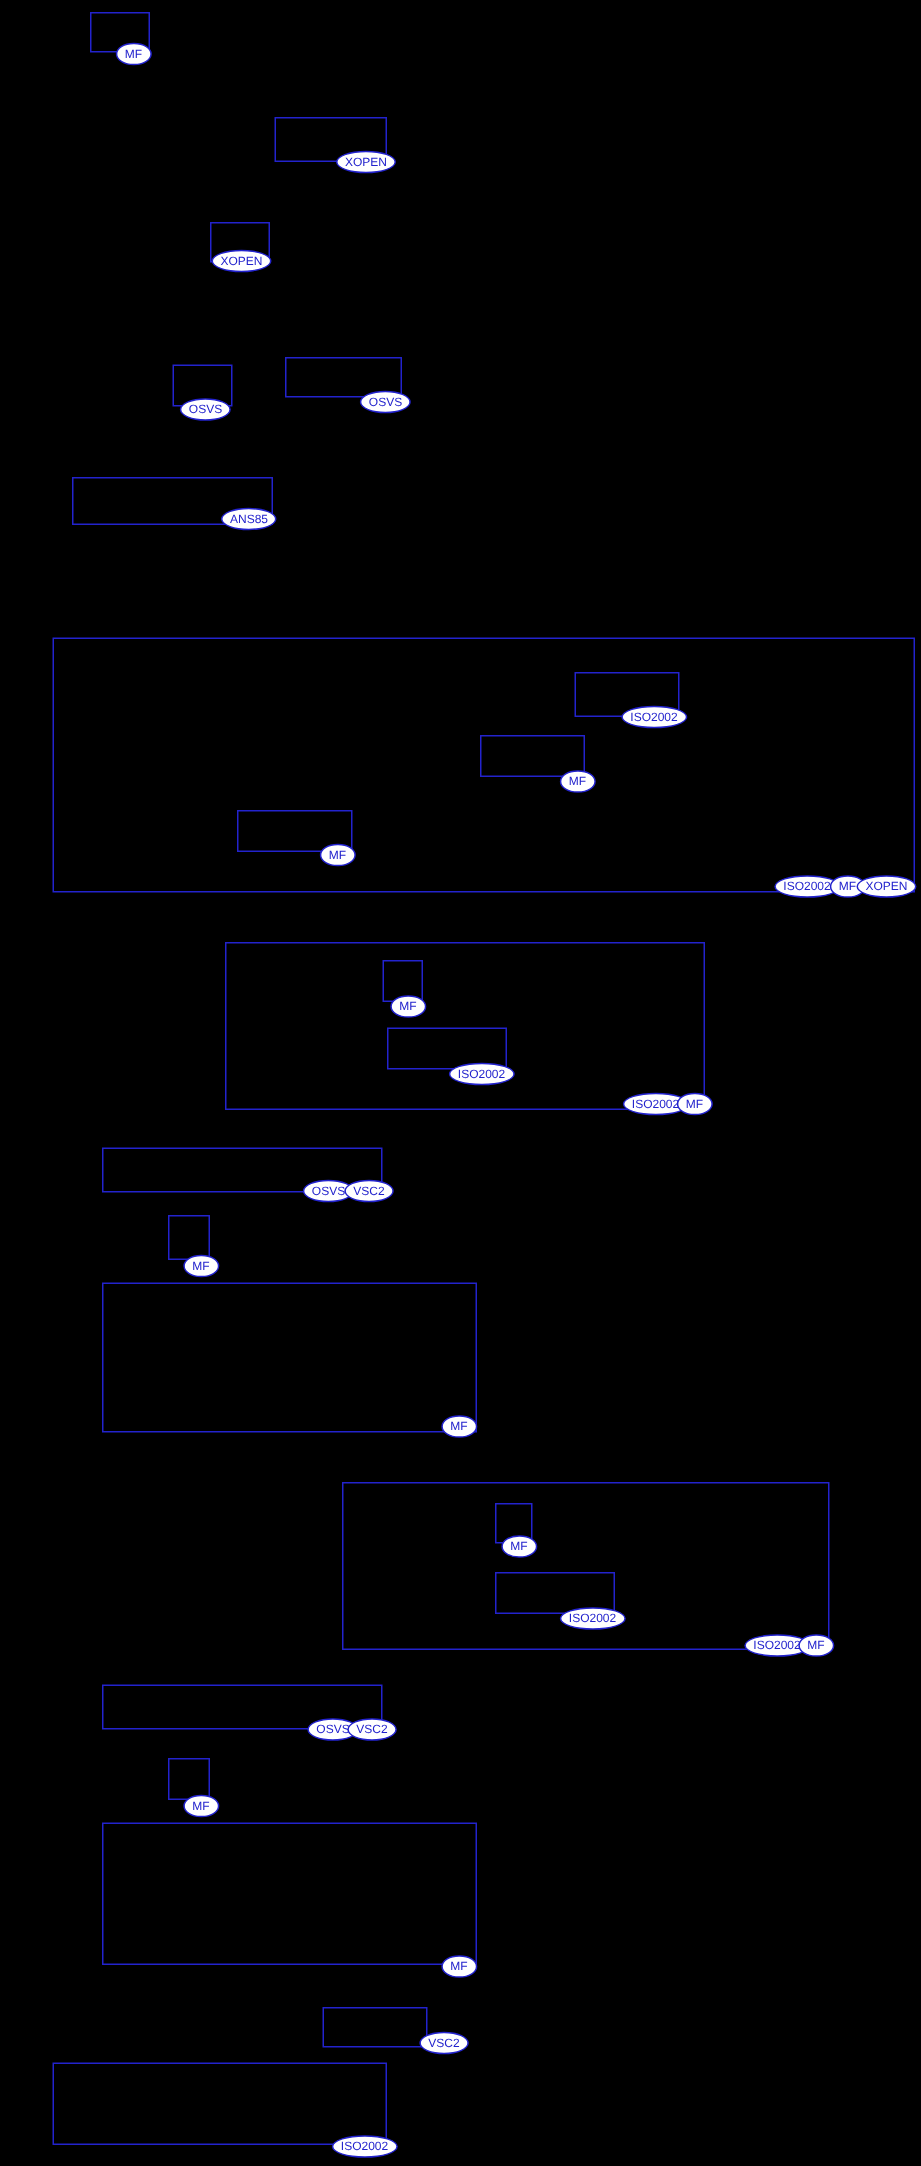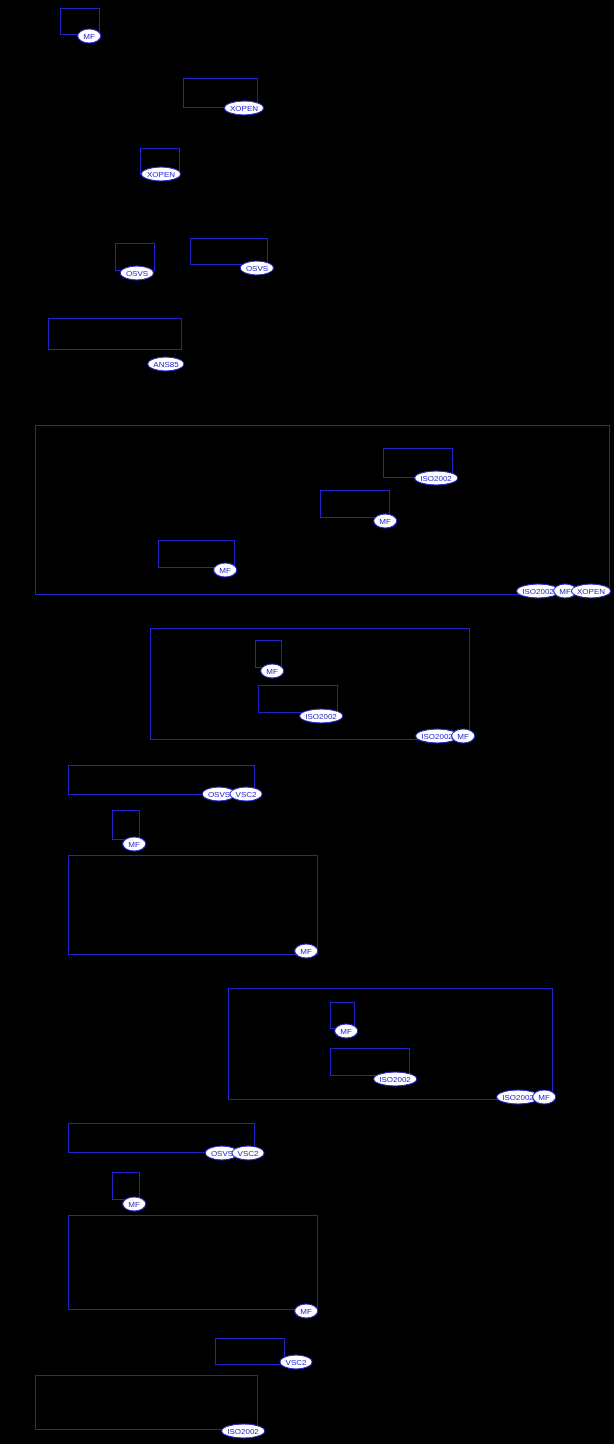--- a/index.html
+++ b/index.html
@@ -76,21 +76,21 @@
   <div class="sbox" style="left:68px;  top:1215px; width:250px; height:95px"></div>
 
   <div class="sbox" style="left:215px; top:1338px; width:70px;  height:27px"></div>
   <div class="sbox" style="left:35px;  top:1375px; width:223px; height:55px"></div>
 
   <span class="badge" style="left:89px;  top:36px">MF</span>
   <span class="badge" style="left:244px; top:108px">XOPEN</span>
   <span class="badge" style="left:161px; top:174px">XOPEN</span>
   <span class="badge" style="left:137px; top:273px">OSVS</span>
   <span class="badge" style="left:257px; top:268px">OSVS</span>
-  <span class="badge" style="left:166px; top:364px">ANS85</span>
+  <span class="badge" style="left:166px; top:346px">ANS85</span>
 
   <span class="badge" style="left:436px; top:478px">ISO2002</span>
   <span class="badge" style="left:385px; top:521px">MF</span>
   <span class="badge" style="left:225px; top:570px">MF</span>
   <span class="badge" style="left:538px; top:591px">ISO2002</span>
   <span class="badge" style="left:565px; top:591px">MF</span>
   <span class="badge" style="left:591px; top:591px">XOPEN</span>
 
   <span class="badge" style="left:272px; top:671px">MF</span>
   <span class="badge" style="left:321px; top:716px">ISO2002</span>

